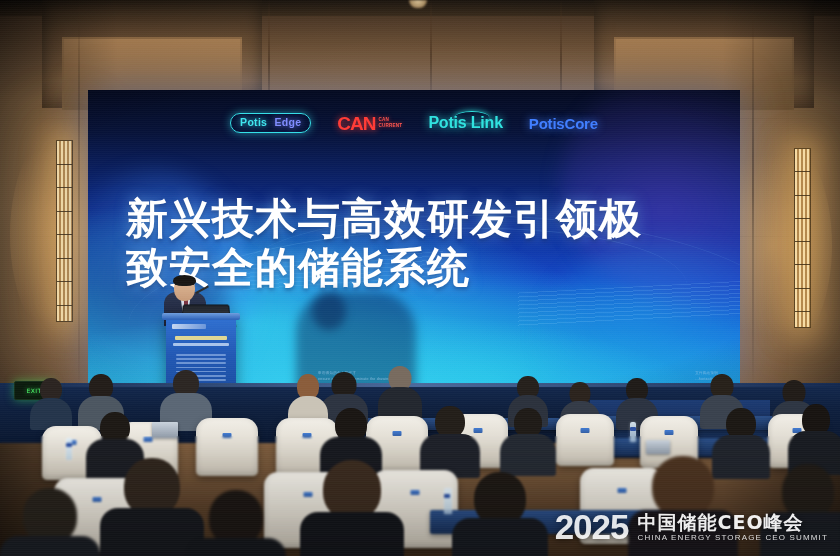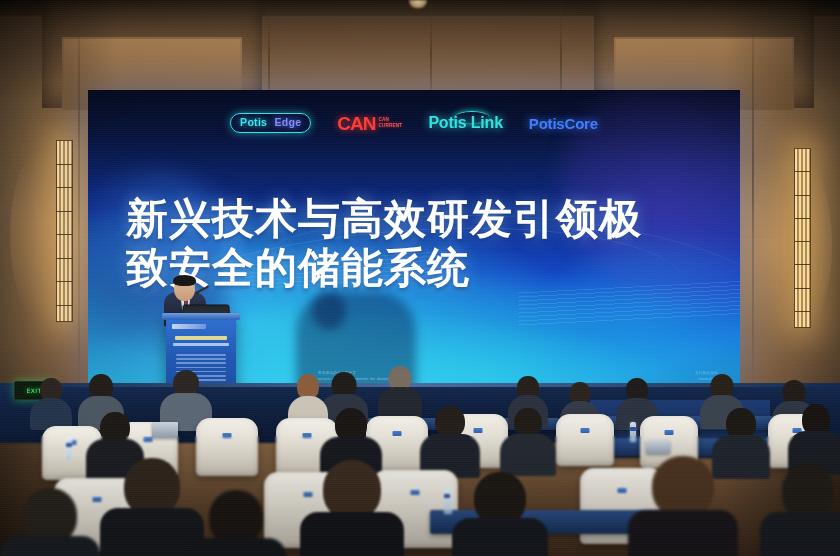--- a/index.html
+++ b/index.html
@@ -616,16 +616,21 @@
     </div>
     <div class="person" style="left:760px;top:104px;width:96px;height:100px;filter:blur(.8px);">
       <div class="p-head" style="top:0;width:52px;height:56px;background:#1f1a15;"></div>
       <div class="p-body" style="top:48px;width:96px;height:60px;background:#171a20;"></div>
     </div>
 
     <div class="blurlayer"></div>
   </div>
 
   <div class="wm">
+    <div class="wm-year">2025</div>
+    <div class="wm-right">
+      <div class="wm-cn">中国储能CEO峰会</div>
+      <div class="wm-en">CHINA ENERGY STORAGE CEO SUMMIT</div>
+    </div>
   </div>
 
   <div class="grain"></div>
 </div>
 
 </body></html>

